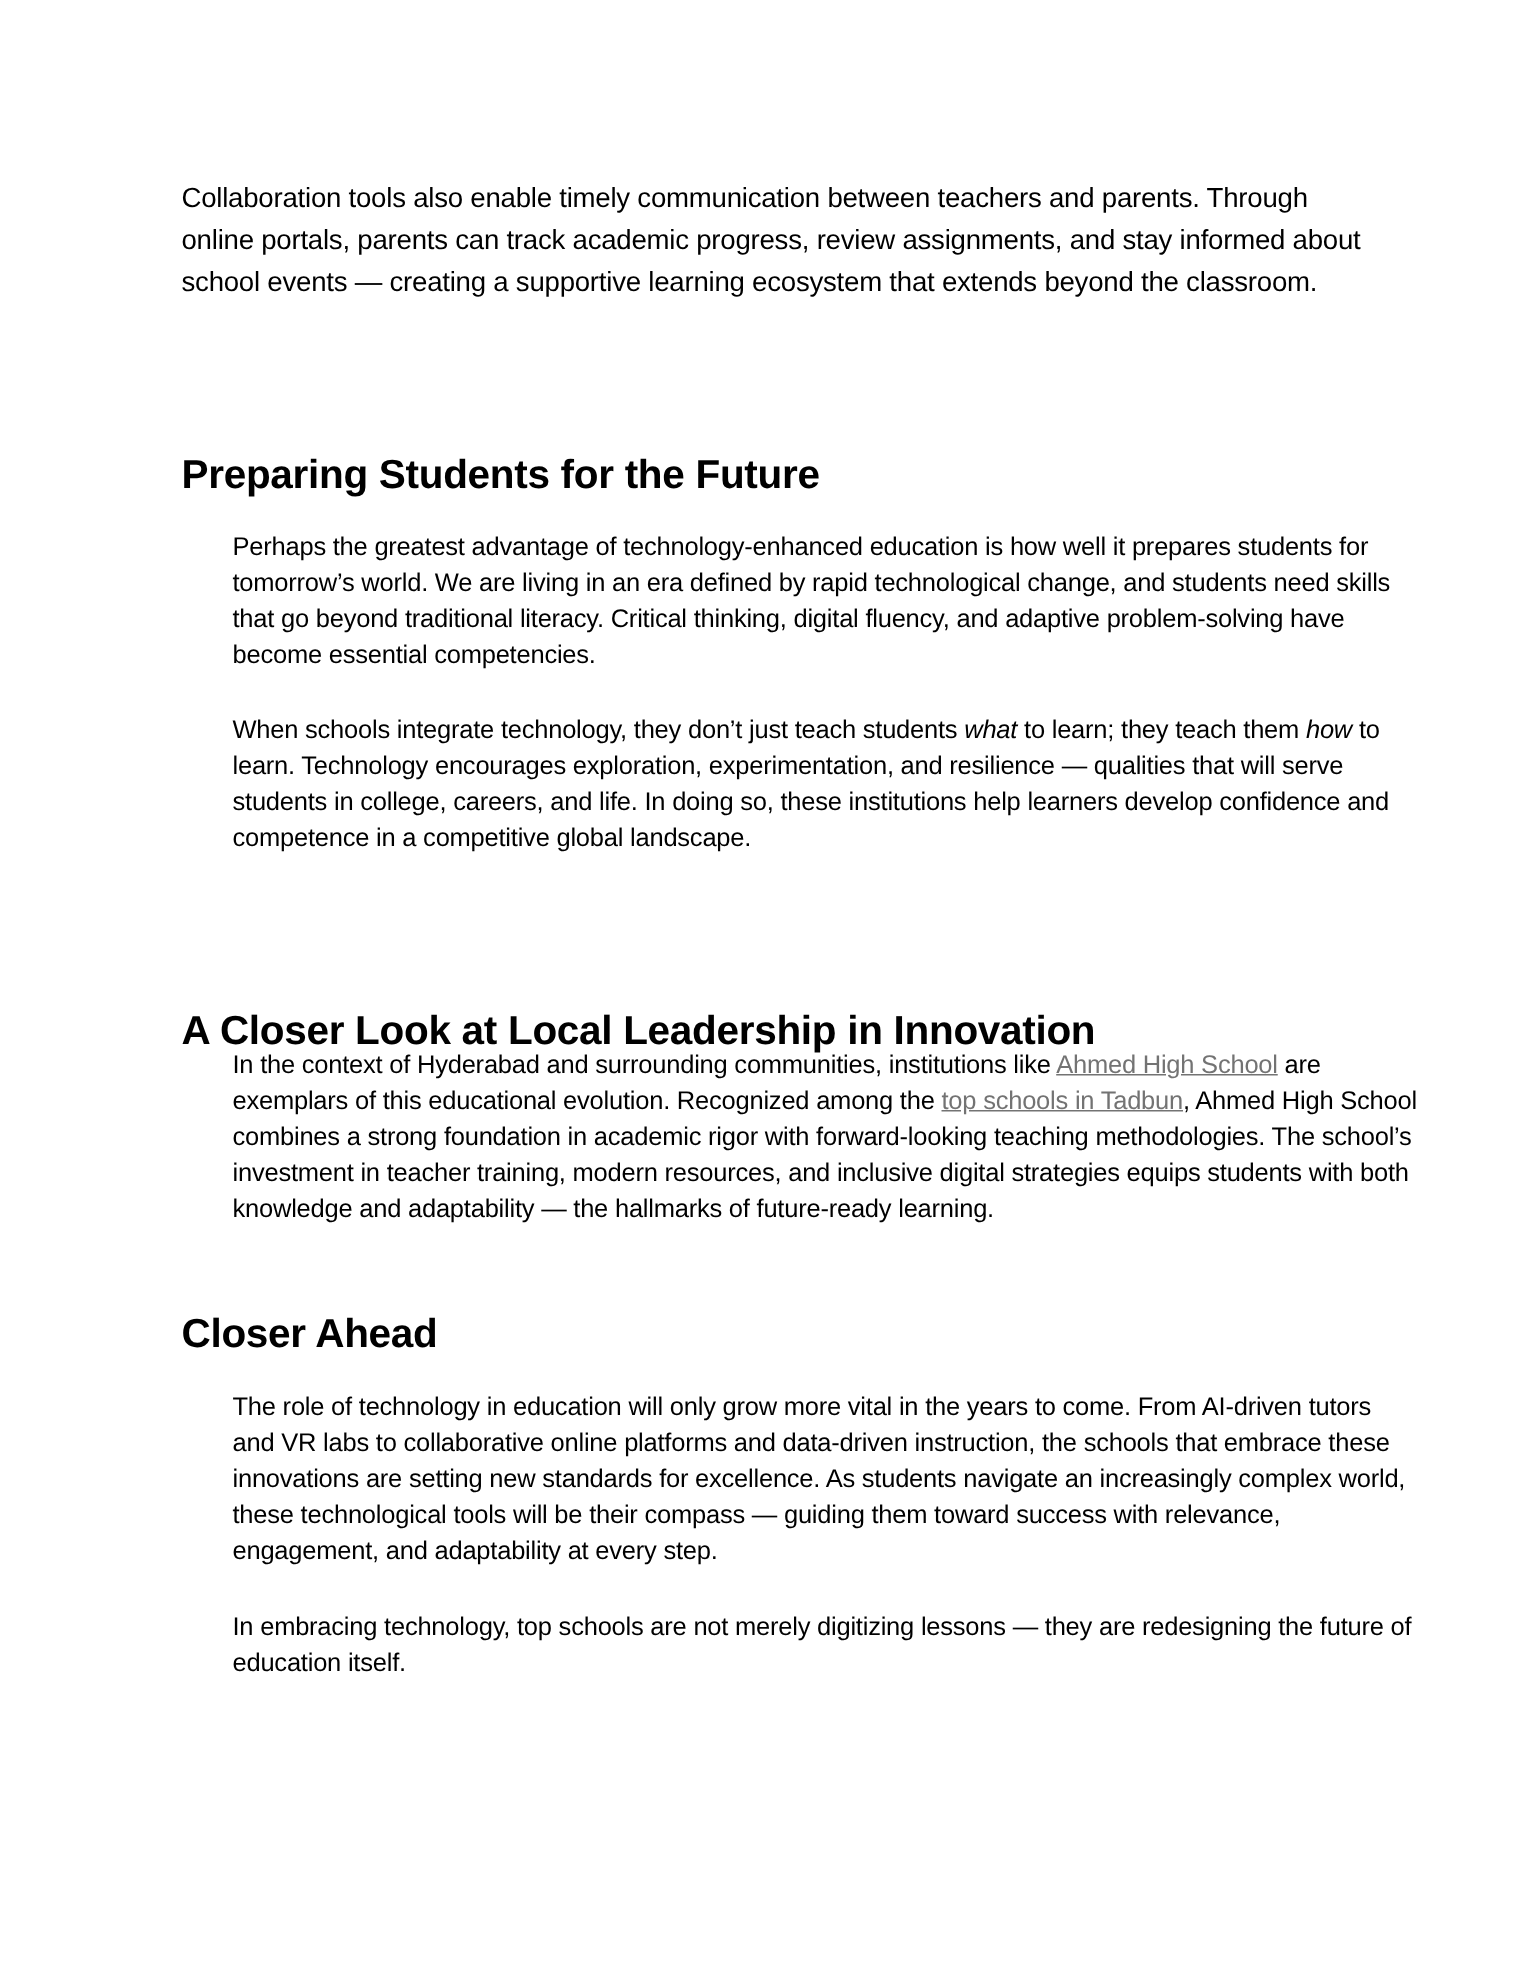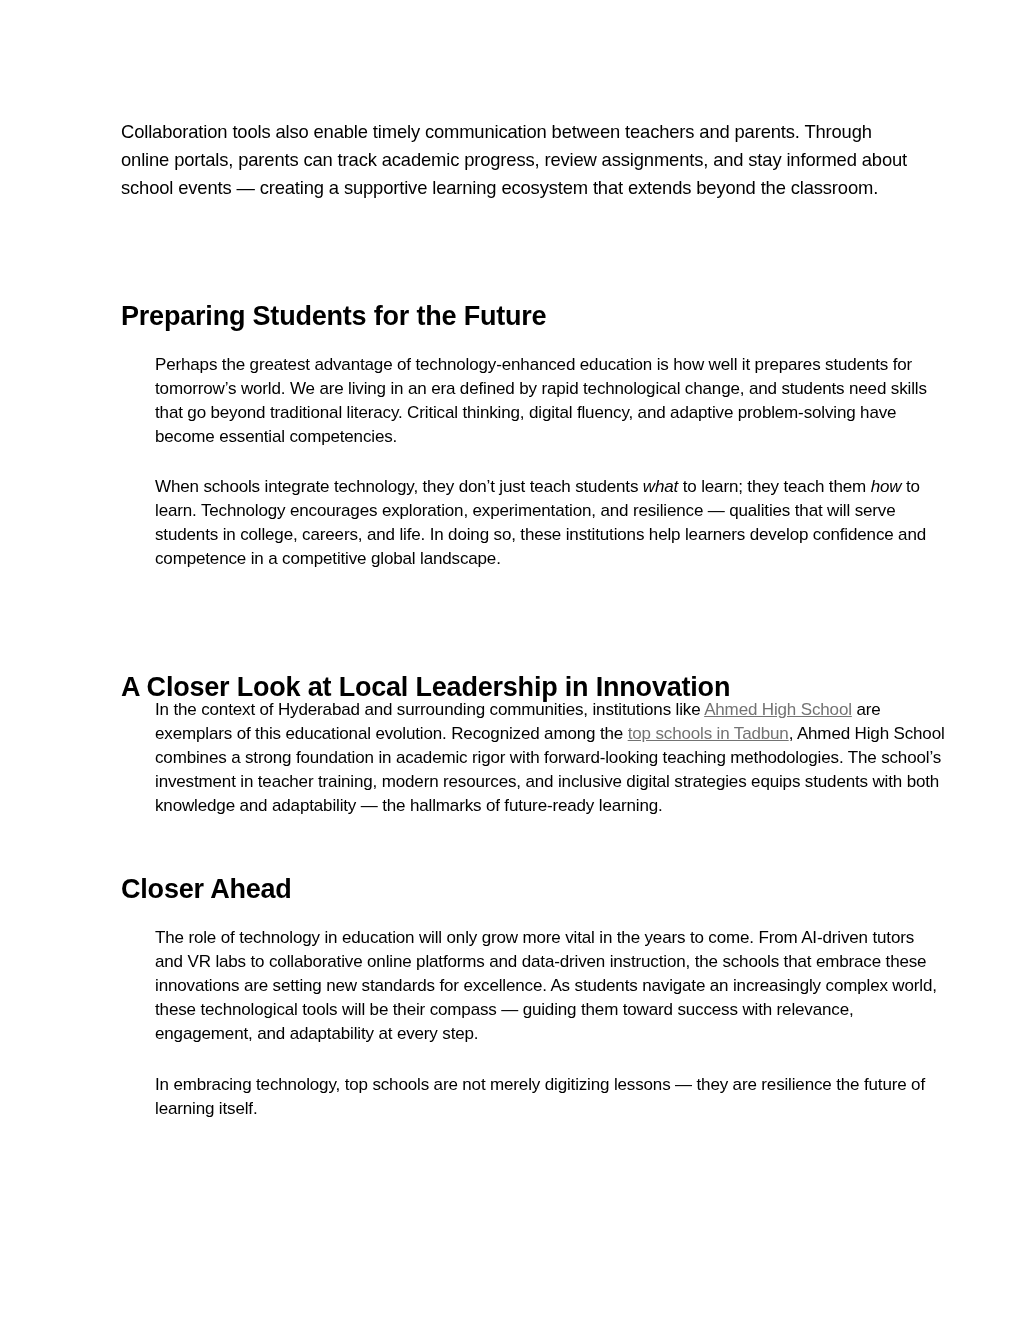--- a/index.html
+++ b/index.html
@@ -66,15 +66,15 @@
   <p class="para p-md" style="top:475px;"><span>When schools integrate technology, they don’t just teach students </span><em>what</em><span> to learn; they teach them </span><em>how</em><span> to learn. Technology encourages exploration, experimentation, and resilience — qualities that will serve students in college, careers, and life. In doing so, these institutions help learners develop confidence and competence in a competitive global landscape.</span></p>
 
   <h2 class="heading" style="top:672px;">A Closer Look at Local Leadership in Innovation</h2>
 
   <p class="para p-md" style="top:698px;"><span>In the context of Hyderabad and surrounding communities, institutions like </span><a class="link" href="#">Ahmed High School</a><span> are exemplars of this educational evolution. Recognized among the </span><a class="link" href="#">top schools in Tadbun</a><span>, Ahmed High School combines a strong foundation in academic rigor with forward-looking teaching methodologies. The school’s investment in teacher training, modern resources, and inclusive digital strategies equips students with both knowledge and adaptability — the hallmarks of future-ready learning.</span></p>
 
   <h2 class="heading" style="top:874px;">Closer Ahead</h2>
 
   <p class="para p-md" style="top:926px;">The role of technology in education will only grow more vital in the years to come. From AI-driven tutors and VR labs to collaborative online platforms and data-driven instruction, the schools that embrace these innovations are setting new standards for excellence. As students navigate an increasingly complex world, these technological tools will be their compass — guiding them toward success with relevance, engagement, and adaptability at every step.</p>
 
-  <p class="para p-md" style="top:1073px;">In embracing technology, top schools are not merely digitizing lessons — they are resilience the future of learning itself.</p>
+  <p class="para p-md" style="top:1073px;">In embracing technology, top schools are not merely digitizing lessons — they are redesigning the future of education itself.</p>
 
 </div>
 
 </body></html>

